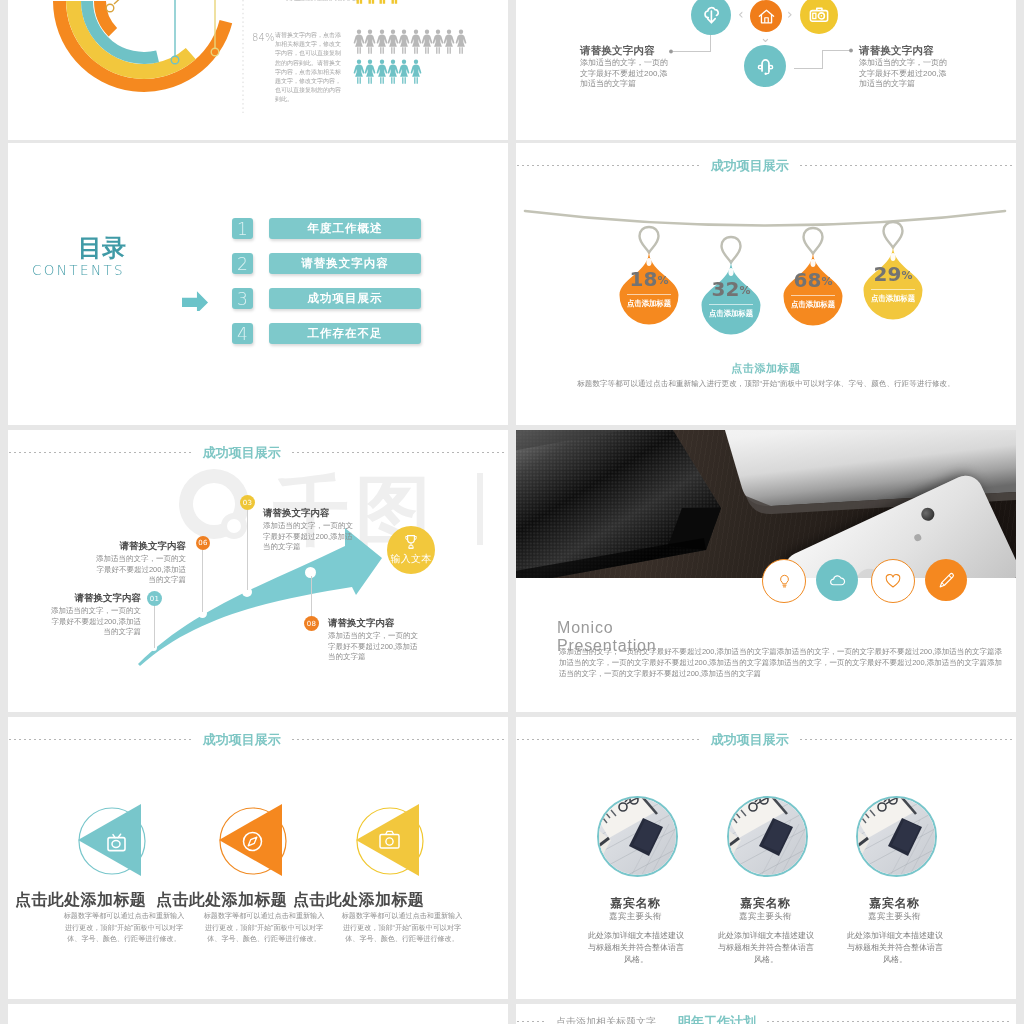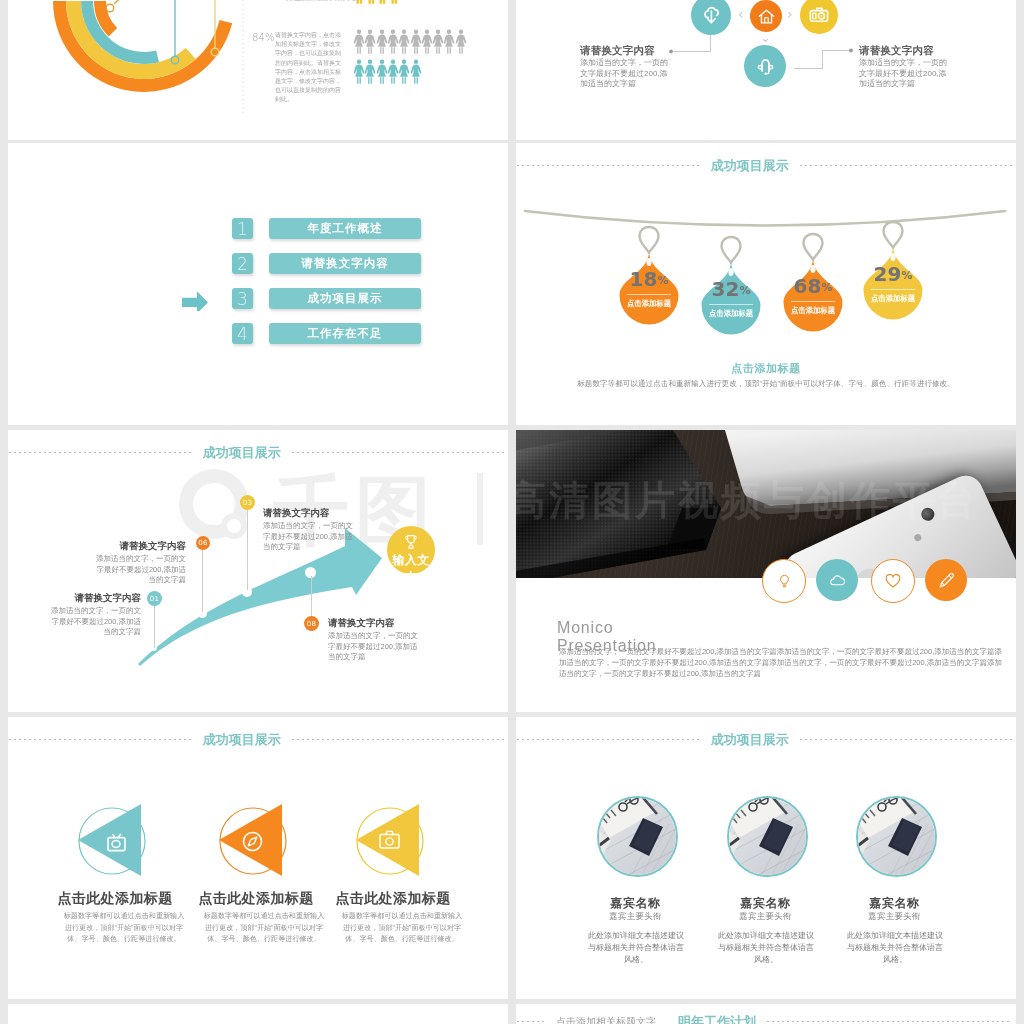--- a/index.html
+++ b/index.html
@@ -69,21 +69,21 @@
   
   .photo{position:absolute;left:0;top:0;width:500px;height:148px;overflow:hidden;
          background:#2b231f;}
   .ic-o{position:absolute;border-radius:50%;background:#fff;border:1.6px solid #f08a22;
         display:flex;align-items:center;justify-content:center;}
   .ic-s{position:absolute;border-radius:50%;display:flex;align-items:center;justify-content:center;}
   .mono{font-family:Liberation Sans, sans-serif;color:#9a9a9a;font-weight:300;letter-spacing:0.8px;}
   .pbody{font-size:7.5px;color:#8a8a8a;line-height:11px;}
 
   
-  .tri-t{position:absolute;width:100%;text-align:center;font-size:14px;font-weight:bold;color:#4a4a4a;letter-spacing:.4px;}
+  .tri-t{position:absolute;width:100%;text-align:left;font-size:16px;font-weight:bold;color:#4a4a4a;letter-spacing:.4px;}
   .tri-b{position:absolute;font-size:7.1px;color:#8f8f8f;line-height:11.5px;text-align:center;}
 
   
   .g-av{position:absolute;border-radius:50%;overflow:hidden;border:2.4px solid #78c6cb;}
   .g-n{position:absolute;width:100%;text-align:center;font-size:12px;font-weight:bold;color:#4a4a4a;letter-spacing:.6px;}
   .g-r{position:absolute;width:100%;text-align:center;font-size:8.5px;color:#7d7d7d;letter-spacing:.3px;}
   .g-b{position:absolute;font-size:8px;color:#7d7d7d;line-height:12px;text-align:center;}
   .deskphoto{position:absolute;left:0;top:0;width:100%;height:100%;}
 </style>
 </head>
@@ -443,22 +443,20 @@
            transform:rotate(-25deg);border-radius:17px;
            background:linear-gradient(160deg,#f6f6f6 0%,#e2e2e2 45%,#c2c2c2 100%);
            box-shadow:-3px -3px 12px rgba(0,0,0,.45);">
         <div style="position:absolute;left:148px;top:14px;width:13px;height:13px;border-radius:50%;
              background:radial-gradient(circle at 40% 35%,#6d6d6d,#1e1e1e);"></div>
         <div style="position:absolute;left:132px;top:34px;width:7px;height:7px;border-radius:50%;background:#a9a9a9;"></div>
         <div style="position:absolute;left:58px;top:44px;width:30px;height:34px;border-radius:50% 50% 48% 48%;
              background:#d3d3d3;opacity:.85;"></div>
       </div>
 
-      <div style="position:absolute;left:-10px;top:44px;font-size:40px;color:rgba(255,255,255,.115);
-                  font-weight:bold;letter-spacing:3px;white-space:nowrap;line-height:52px;width:200px;">高清图片视频与创作平台</div>
     </div>
 
     <div class="ic-o" style="left:246px;top:129px;width:42px;height:42px;">
       <svg width="17" height="17" viewBox="0 0 24 24">
         <path d="M12 3.2 a5.6 5.6 0 0 0-3.4 10 c.7.6 1 1.3 1 2.1 h4.8 c0-.8.3-1.5 1-2.1 A5.6 5.6 0 0 0 12 3.2 Z" fill="none" stroke="#f08a22" stroke-width="1.4"></path>
         <path d="M9.8 17.3 h4.4 M10.4 19.6 h3.2" fill="none" stroke="#f08a22" stroke-width="1.4" stroke-linecap="round"></path>
       </svg>
     </div>
     <div class="ic-s" style="left:300px;top:129px;width:42px;height:42px;background:#6fc2c6;">
       <svg width="19" height="19" viewBox="0 0 24 24">
@@ -545,21 +543,21 @@
       <div class="nt">请替换文字内容</div>
       <div class="nb">添加适当的文字，一页的文字最好不要超过200,添加适当的文字篇</div>
     </div>
 
     <div style="position:absolute;left:379px;top:96px;width:48px;height:48px;border-radius:50%;background:#f2c83c;">
       <svg style="position:absolute;left:15px;top:7px;width:18px;height:18px;" viewBox="0 0 24 24">
         <path d="M7.5 3.5 h9 v5.2 a4.5 4.5 0 0 1-9 0 Z" fill="none" stroke="#fff" stroke-width="1.5"></path>
         <path d="M7.5 4.6 H5 v1.6 a3 3 0 0 0 2.6 3 M16.5 4.6 H19 v1.6 a3 3 0 0 1-2.6 3" fill="none" stroke="#fff" stroke-width="1.3"></path>
         <path d="M12 13.2 v3.2 M9 20.3 h6 M9.8 16.4 h4.4 l.8 3.9 h-6 Z" fill="none" stroke="#fff" stroke-width="1.3" stroke-linejoin="round"></path>
       </svg>
-      <div style="position:absolute;left:0;top:26px;width:100%;text-align:center;color:#fff;font-size:12px;font-weight:bold;letter-spacing:.3px;">输入文本</div>
+      <div style="position:absolute;left:0;top:26px;width:100%;text-align:center;color:#fff;font-size:10px;font-weight:normal;letter-spacing:.3px;">输入文本</div>
     </div>
   </div>
 
   <div class="slide c1 r1">
     <div class="sec-head">
       <span class="dash"></span>
       <span class="txt">成功项目展示</span>
       <span class="dash"></span>
     </div>
     <svg style="position:absolute;left:0;top:55px;width:500px;height:50px;">
@@ -579,21 +577,21 @@
     <div class="drop-wrap" style="left:184px;top:91px;width:62px;height:100px;">
       <svg width="62" height="102" viewBox="0 0 62 102">
         <path d="M31 3 C25 3 21.5 7 21.5 12 C21.5 19 27.5 23 31 28.5 C34.5 23 40.5 19 40.5 12 C40.5 7 37 3 31 3 Z" fill="none" stroke="#bfbfb4" stroke-width="2.4"></path>
         <path d="M31 27 C31 48 60.5 55 60.5 71 A29.5 29.5 0 0 1 1.5 71 C1.5 55 31 48 31 27 Z" fill="#6fc2c6"></path>
         <ellipse cx="31" cy="38" rx="2.6" ry="4" fill="#fff" opacity=".95"></ellipse>
       </svg>
       <div class="drop-val" style="top:45px;"><span class="pct">32<i>%</i></span></div>
       <div class="drop-rule" style="left:9px;top:70px;width:44px;"></div>
       <div class="drop-lab" style="top:74px;">点击添加标题</div>
     </div>
-    <div class="drop-wrap" style="left:266px;top:88px;width:62px;height:100px;">
+    <div class="drop-wrap" style="left:266px;top:82px;width:62px;height:100px;">
       <svg width="62" height="102" viewBox="0 0 62 102">
         <path d="M31 3 C25 3 21.5 7 21.5 12 C21.5 19 27.5 23 31 28.5 C34.5 23 40.5 19 40.5 12 C40.5 7 37 3 31 3 Z" fill="none" stroke="#bfbfb4" stroke-width="2.4"></path>
         <path d="M31 27 C31 48 60.5 55 60.5 71 A29.5 29.5 0 0 1 1.5 71 C1.5 55 31 48 31 27 Z" fill="#f5891f"></path>
         <ellipse cx="31" cy="38" rx="2.6" ry="4" fill="#fff" opacity=".95"></ellipse>
       </svg>
       <div class="drop-val" style="top:45px;"><span class="pct">68<i>%</i></span></div>
       <div class="drop-rule" style="left:9px;top:70px;width:44px;"></div>
       <div class="drop-lab" style="top:74px;">点击添加标题</div>
     </div>
     <div class="drop-wrap" style="left:346px;top:76px;width:62px;height:100px;">
@@ -604,20 +602,24 @@
       </svg>
       <div class="drop-val" style="top:45px;"><span class="pct">29<i>%</i></span></div>
       <div class="drop-rule" style="left:9px;top:70px;width:44px;"></div>
       <div class="drop-lab" style="top:74px;">点击添加标题</div>
     </div>
     <div class="cap-t" style="left:0;top:218px;">点击添加标题</div>
     <div class="cap-b" style="left:0;top:236px;">标题数字等都可以通过点击和重新输入进行更改，顶部“开始”面板中可以对字体、字号、颜色、行距等进行修改。</div>
   </div>
 
   <div class="slide c0 r1">
+    <div class="toc-title">
+      <div class="toc-cn">目录</div>
+      <div class="toc-en">CONTENTS</div>
+    </div>
     <svg class="toc-arrow" viewBox="0 0 28 17">
       <path d="M0 6.6 H15.5 V0 L27 11.5 L15.5 23 V16.4 H0 Z" fill="#6bc3c9"></path>
     </svg>
     <div class="toc-row" style="left:224px;top:75px;">
       <div class="toc-num">1</div>
       <div class="toc-bar">年度工作概述</div>
     </div>
     <div class="toc-row" style="left:224px;top:110px;">
       <div class="toc-num">2</div>
       <div class="toc-bar">请替换文字内容</div>

